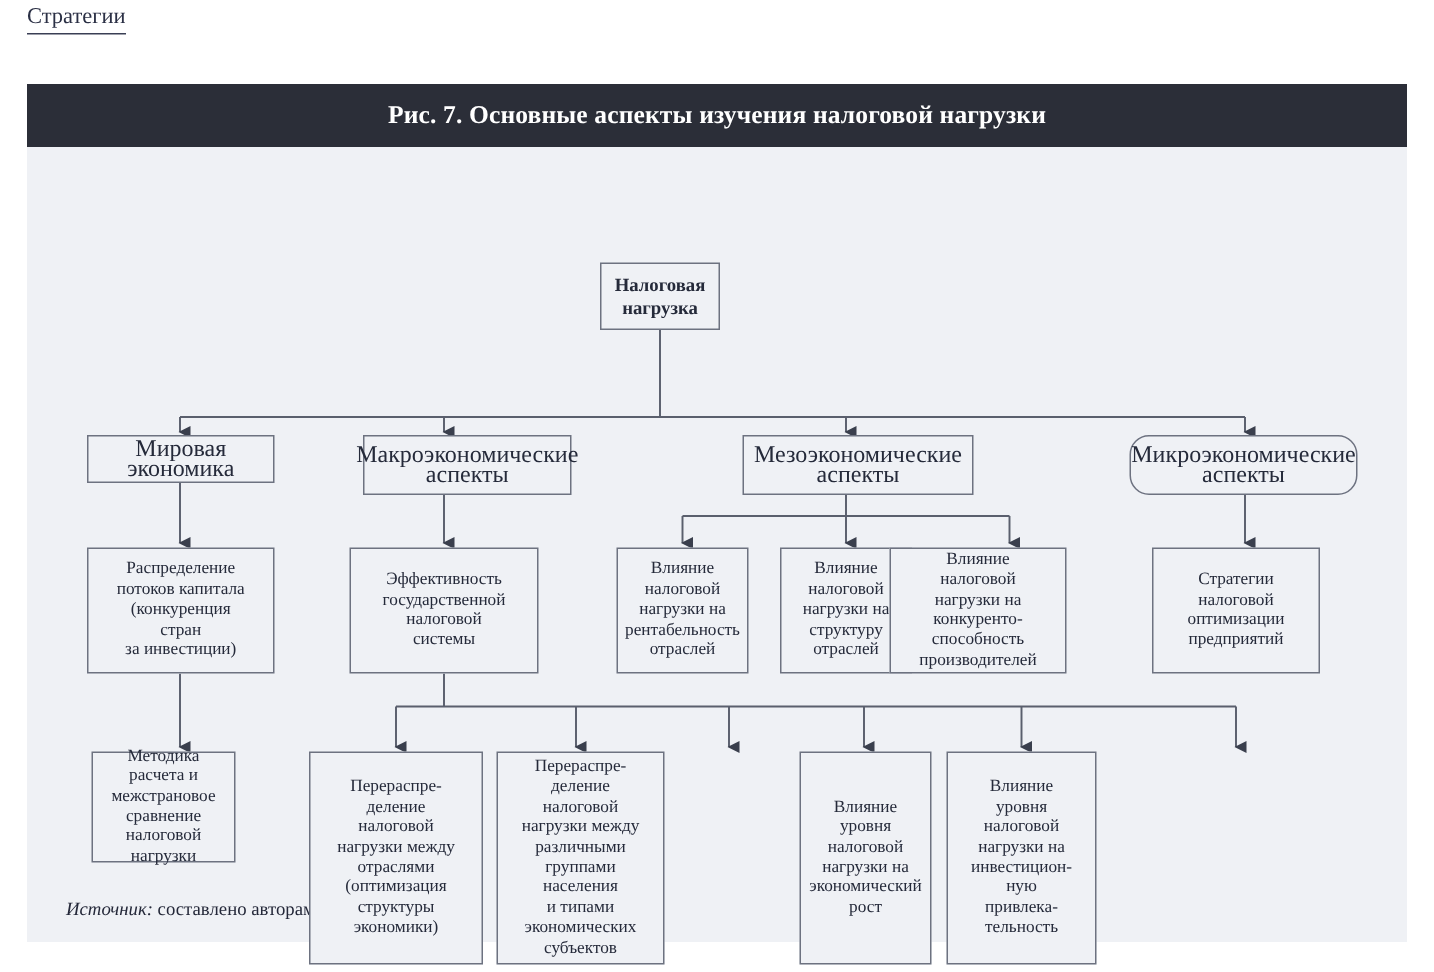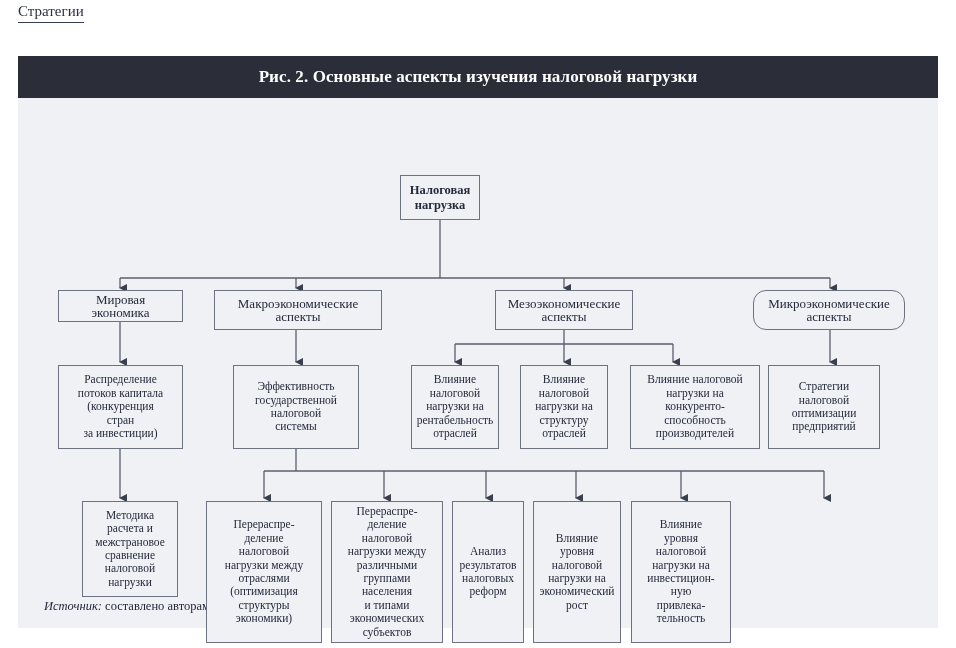--- a/index.html
+++ b/index.html
@@ -91,21 +91,21 @@
     padding: 2px 14px;
     white-space: pre-line;
     z-index: 2;
   }
   .node.root {
     font-weight: bold;
     font-size: 12.5px;
     line-height: 15px;
   }
   .node.lvl1 {
-    font-size: 13px;
+    font-size: 16px;
   }
 
   
   #source-note {
     position: absolute;
     left: 26px;
     bottom: 14px;
     font-size: 12.5px;
     color: #242839;
     font-family: "Liberation Serif", "DejaVu Serif", serif;
@@ -115,21 +115,21 @@
   }
 </style>
 </head>
 <body>
 
 <div id="page-heading">Стратегии</div>
 
 <div id="figure-panel">
 
   <div id="figure-title-bar">
-    <span id="figure-title">Рис. 2. Основные аспекты изучения налоговой нагрузки</span>
+    <span id="figure-title">Рис. 7. Основные аспекты изучения налоговой нагрузки</span>
   </div>
 
   <div id="diagram-canvas">
 
     <svg id="connectors" viewBox="0 0 920 530" xmlns="http://www.w3.org/2000/svg">
       <defs>
         <marker id="arrow" markerWidth="9" markerHeight="9" refX="4" refY="7" orient="auto" markerUnits="userSpaceOnUse">
           <path d="M0,0 L8,0 L4,8 z" fill="#3a3f4d"></path>
         </marker>
       </defs>
@@ -167,24 +167,24 @@
         <path d="M663,373 L663,400" marker-end="url(#arrow)"></path>
         <path d="M806,373 L806,400" marker-end="url(#arrow)"></path>
       </g>
     </svg>
 
     <div class="node root" style="left:382px; top:77px; width:80px; height:45px;">Налоговая
 нагрузка</div>
 
     <div class="node lvl1" style="left:40px; top:192px; width:125px; height:32px;">Мировая экономика</div>
 
-    <div class="node lvl1" style="left:196px; top:192px; width:168px; height:40px;">Макроэкономические
+    <div class="node lvl1" style="left:224px; top:192px; width:139px; height:40px;">Макроэкономические
 аспекты</div>
 
-    <div class="node lvl1" style="left:477px; top:192px; width:138px; height:40px;">Мезоэкономические
+    <div class="node lvl1" style="left:477px; top:192px; width:154px; height:40px;">Мезоэкономические
 аспекты</div>
 
     <div class="node lvl1" style="left:735px; top:192px; width:152px; height:40px;border-radius:13px;">Микроэкономические
 аспекты</div>
 
     <div class="node" style="left:40px; top:267px; width:125px; height:84px;">Распределение
 потоков капитала
 (конкуренция стран
 за инвестиции)</div>
 
@@ -198,32 +198,32 @@
 нагрузки на
 рентабельность
 отраслей</div>
 
     <div class="node" style="left:502px; top:267px; width:88px; height:84px;">Влияние
 налоговой
 нагрузки на
 структуру
 отраслей</div>
 
-    <div class="node" style="left:612px; top:267px; width:130px; height:84px;">Влияние налоговой
+    <div class="node" style="left:575px; top:267px; width:118px; height:84px;">Влияние налоговой
 нагрузки на
 конкуренто-
 способность
 производителей</div>
 
     <div class="node" style="left:750px; top:267px; width:112px; height:84px;">Стратегии
 налоговой
 оптимизации
 предприятий</div>
 
-    <div class="node" style="left:64px; top:403px; width:96px; height:96px;">Методика
+    <div class="node" style="left:43px; top:403px; width:96px; height:74px;">Методика
 расчета и
 межстрановое
 сравнение
 налоговой
 нагрузки</div>
 
     <div class="node" style="left:188px; top:403px; width:116px; height:142px;">Перераспре-
 деление налоговой
 нагрузки между
 отраслями
@@ -234,24 +234,20 @@
     <div class="node" style="left:313px; top:403px; width:112px; height:142px;">Перераспре-
 деление налоговой
 нагрузки между
 различными
 группами
 населения
 и типами
 экономических
 субъектов</div>
 
-    <div class="node" style="left:434px; top:403px; width:72px; height:142px;">Анализ
-результатов
-налоговых
-реформ</div>
 
     <div class="node" style="left:515px; top:403px; width:88px; height:142px;">Влияние
 уровня
 налоговой
 нагрузки на
 экономический
 рост</div>
 
     <div class="node" style="left:613px; top:403px; width:100px; height:142px;">Влияние
 уровня

